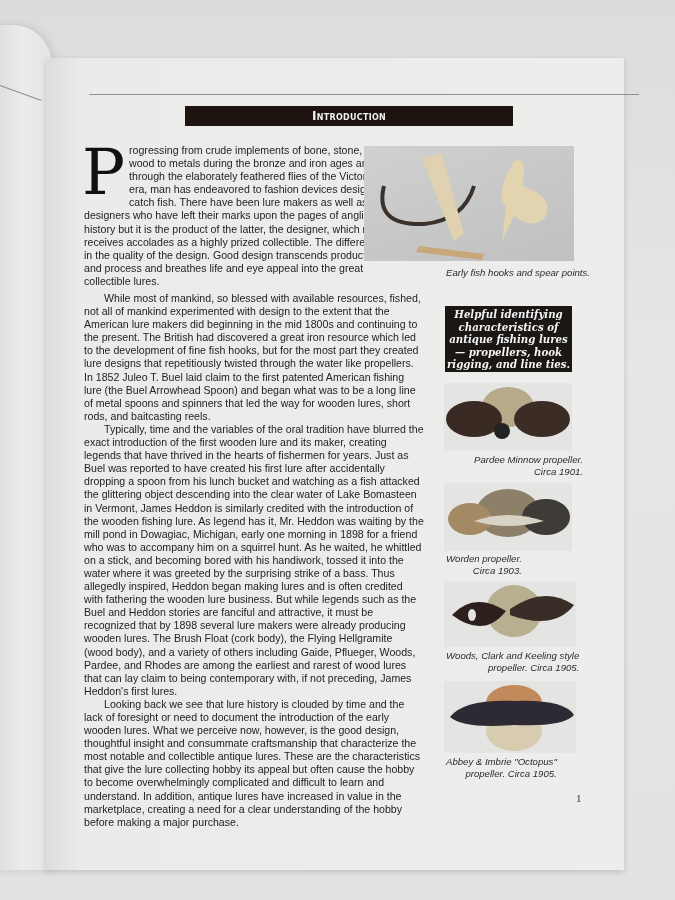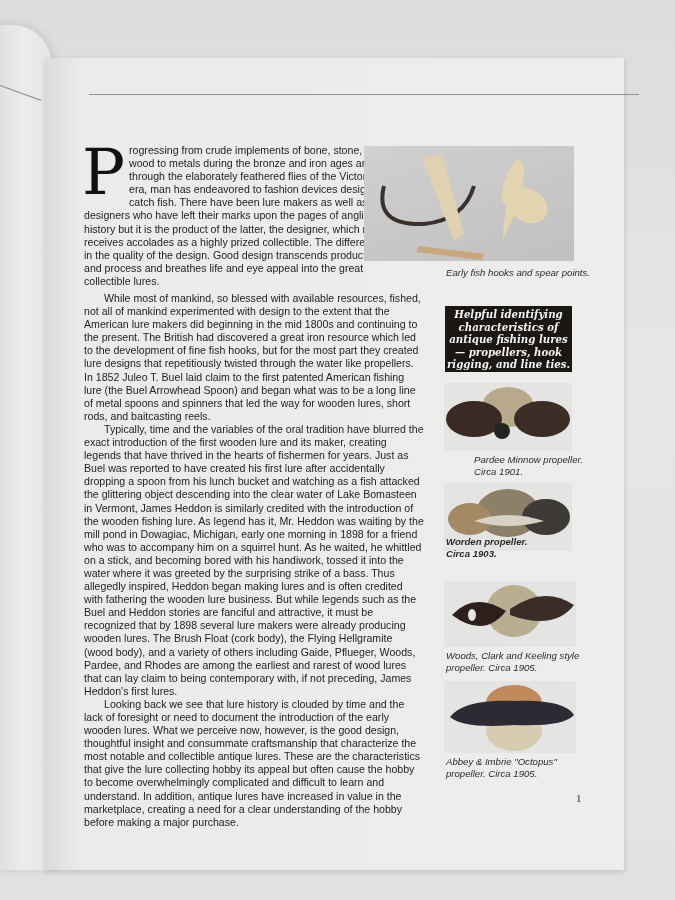--- a/index.html
+++ b/index.html
@@ -40,41 +40,42 @@
   .dropcap {
     float:left; font-family:"DejaVu Serif", serif; font-size:64px; line-height:52px;
     margin:2px 4px 0 -2px; color:#111; font-weight:normal;
   }
   .first-para { text-indent:0 !important; }
   .photo {
     position:absolute; background:#cfcfcd; overflow:hidden;
   }
   .caption {
     position:absolute; font-family:"Liberation Sans", sans-serif; font-style:italic;
-    font-size:9.6px; line-height:12px; color:#2a2a2a;
+    font-size:9.6px; line-height:12px; color:#2a2a2a;text-align:right;
   }
   .sidebar-box {
     position:absolute; left:399px; top:248px; width:127px; height:66px;
     background:#1a1715; color:#f4f4f4; text-align:center;
     font-family:"DejaVu Serif", serif; font-style:italic; font-weight:bold;
     font-size:10.2px; line-height:12.5px; padding-top:2px; box-sizing:border-box;
   }
   .page-number {
     position:absolute; left:530px; top:734px; font-family:"Liberation Serif", serif; font-size:11px; color:#333;
   }
 </style>
 </head>
 <body>
 
 <div class="left-page">
   <div class="left-page-line"></div>
 </div>
 
 <div class="page">
   <div class="rule"></div>
+  <div class="title-bar">Introduction</div>
 
   <div class="body-text" style="top:86px;">
     <p class="first-para"><span class="dropcap">P</span><span>rogressing from crude implements of bone, stone, and wood to metals during the bronze and iron ages and on through the elaborately feathered flies of the Victorian era, man has endeavored to fashion devices designed to catch fish. There have been lure makers as well as lure designers who have left their marks upon the pages of angling history but it is the product of the latter, the designer, which now receives accolades as a highly prized collectible. The difference is in the quality of the design. Good design transcends production and process and breathes life and eye appeal into the great collectible lures.</span></p>
   </div>
 
   <div class="body-text wide" style="top:220px;margin-top:14px;">
     <p>While most of mankind, so blessed with available resources, fished, not all of mankind experimented with design to the extent that the American lure makers did beginning in the mid 1800s and continuing to the present. The British had discovered a great iron resource which led to the development of fine fish hooks, but for the most part they created lure designs that repetitiously twisted through the water like propellers. In 1852 Juleo T. Buel laid claim to the first patented American fishing lure (the Buel Arrowhead Spoon) and began what was to be a long line of metal spoons and spinners that led the way for wooden lures, short rods, and baitcasting reels.</p>
     <p>Typically, time and the variables of the oral tradition have blurred the exact introduction of the first wooden lure and its maker, creating legends that have thrived in the hearts of fishermen for years. Just as Buel was reported to have created his first lure after accidentally dropping a spoon from his lunch bucket and watching as a fish attacked the glittering object descending into the clear water of Lake Bomasteen in Vermont, James Heddon is similarly credited with the introduction of the wooden fishing lure. As legend has it, Mr. Heddon was waiting by the mill pond in Dowagiac, Michigan, early one morning in 1898 for a friend who was to accompany him on a squirrel hunt. As he waited, he whittled on a stick, and becoming bored with his handiwork, tossed it into the water where it was greeted by the surprising strike of a bass. Thus allegedly inspired, Heddon began making lures and is often credited with fathering the wooden lure business. But while legends such as the Buel and Heddon stories are fanciful and attractive, it must be recognized that by 1898 several lure makers were already producing wooden lures. The Brush Float (cork body), the Flying Hellgramite (wood body), and a variety of others including Gaide, Pflueger, Woods, Pardee, and Rhodes are among the earliest and rarest of wood lures that can lay claim to being contemporary with, if not preceding, James Heddon's first lures.</p>
     <p>Looking back we see that lure history is clouded by time and the lack of foresight or need to document the introduction of the early wooden lures. What we perceive now, however, is the good design, thoughtful insight and consummate craftsmanship that characterize the most notable and collectible antique lures. These are the characteristics that give the lure collecting hobby its appeal but often cause the hobby to become overwhelmingly complicated and difficult to learn and understand. In addition, antique lures have increased in value in the marketplace, creating a need for a clear understanding of the hobby before making a major purchase.</p>
   </div>
@@ -105,21 +106,21 @@
   </div>
 
   <div class="photo" style="left:398px; top:425px; width:128px; height:68px; background:#e4e4e2;">
     <svg width="128" height="68">
       <ellipse cx="64" cy="30" rx="32" ry="24" fill="#8d8069"></ellipse>
       <ellipse cx="26" cy="36" rx="22" ry="16" fill="#a48a64"></ellipse>
       <ellipse cx="102" cy="34" rx="24" ry="18" fill="#3e3a36"></ellipse>
       <path d="M30 38 Q64 26 100 38 Q64 48 30 38Z" fill="#d8d2c4"></path>
     </svg>
   </div>
-  <div class="caption" style="left:400px; top:478px;font-weight:bold;">
+  <div class="caption" style="left:400px; top:495px;">
     <div>Worden propeller.</div>
     <div>Circa 1903.</div>
   </div>
 
   <div class="photo" style="left:398px; top:523px; width:132px; height:66px; background:#e4e4e2;">
     <svg width="132" height="66">
       <ellipse cx="70" cy="30" rx="28" ry="26" fill="#b8ae90"></ellipse>
       <path d="M8 34 Q30 10 62 30 Q40 58 8 34Z" fill="#2c1f1c"></path>
       <path d="M66 28 Q100 4 130 24 Q110 50 66 34Z" fill="#3a2c26"></path>
       <ellipse cx="28" cy="34" rx="4" ry="6" fill="#e4e4e2"></ellipse>

